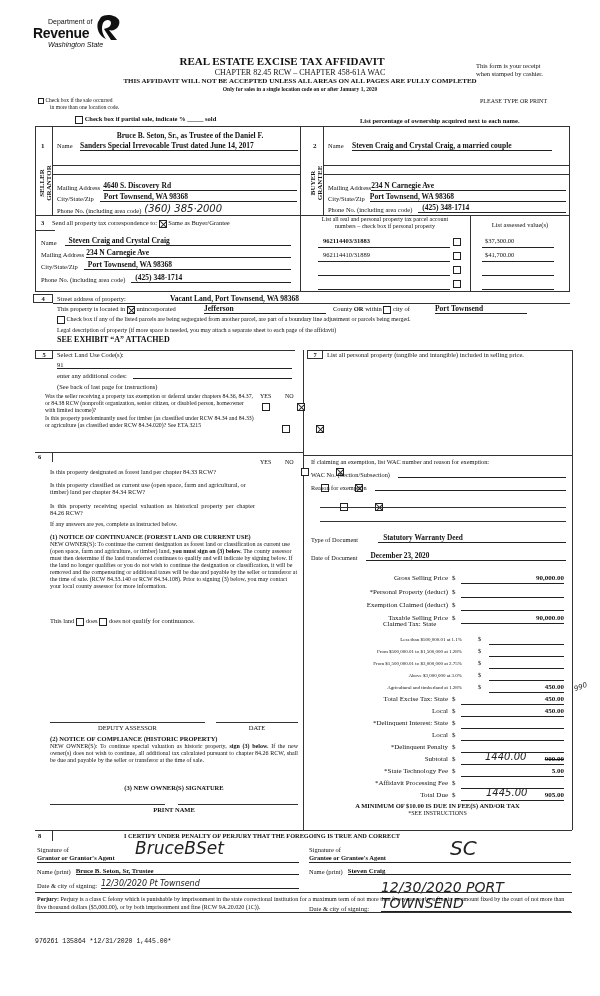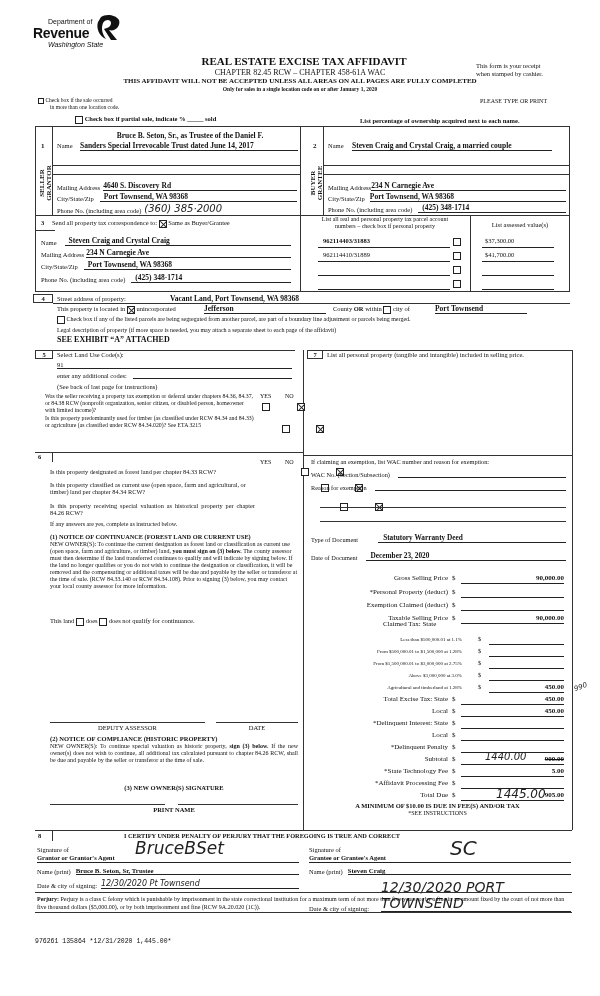--- a/index.html
+++ b/index.html
@@ -31,21 +31,21 @@
 
 <div class="abs" style="left:28px;top:14px;width:110px;height:40px;">
   <div class="abs" style="left:20px;top:4px;font-family:'Liberation Sans',sans-serif;font-size:7px;">Department of</div>
   <div class="abs" style="left:5px;top:11px;font-family:'Liberation Sans',sans-serif;font-size:14px;font-weight:bold;letter-spacing:-0.3px;">Revenue</div>
   <div class="abs" style="left:20px;top:27px;font-family:'Liberation Sans',sans-serif;font-size:7px;font-style:italic;">Washington State</div>
   <svg class="abs" style="left:67px;top:0px;" width="26" height="28" viewBox="0 0 26 28">
     <path d="M6 3 C10 0 20 0 24 6 C26 12 20 18 14 16 L22 26 L16 26 L9 15 C12 14 16 13 16 9 C16 5 10 5 8 9 C6 14 7 20 11 25 C4 22 1 14 3 8 Z" fill="#111"></path>
   </svg>
 </div>
 
-<div class="abs center bold" style="left:154px;width:300px;top:55px;font-size:11px;">REAL ESTATE EXCISE TAX AFFIDAVIT</div>
+<div class="abs center bold" style="left:132px;width:300px;top:55px;font-size:11px;">REAL ESTATE EXCISE TAX AFFIDAVIT</div>
 <div class="abs center" style="left:150px;width:300px;top:68px;font-size:8px;">CHAPTER 82.45 RCW – CHAPTER 458-61A WAC</div>
 <div class="abs center bold" style="left:40px;width:520px;top:77px;font-size:7px;">THIS AFFIDAVIT WILL NOT BE ACCEPTED UNLESS ALL AREAS ON ALL PAGES ARE FULLY COMPLETED</div>
 <div class="abs center bold" style="left:150px;width:300px;top:86px;font-size:5.5px;">Only for sales in a single location code on or after January 1, 2020</div>
 <div class="abs" style="left:476px;top:62px;font-size:6.5px;line-height:8px;">
   <div>This form is your receipt</div>
   <div>when stamped by cashier.</div>
 </div>
 <div class="abs" style="left:480px;top:98px;font-size:6px;">PLEASE TYPE OR PRINT</div>
 
 <div class="abs" style="left:38px;top:97px;font-size:5.5px;line-height:7px;">
@@ -383,21 +383,21 @@
     <div class="abs" style="left:305px;top:779px;width:265px;height:11px;font-size:7px;">
         <span class="abs right" style="right:122px;">*Affidavit Processing Fee</span>
         <span class="abs" style="left:147px;">$</span>
         <span class="abs uline right fill" style="left:156px;width:103px;height:10px;font-size:7px;"></span>
 
       </div>
     <div class="abs" style="left:305px;top:791px;width:265px;height:11px;font-size:7px;">
         <span class="abs right" style="right:122px;">Total Due</span>
         <span class="abs" style="left:147px;">$</span>
         <span class="abs uline right fill" style="left:156px;width:103px;height:10px;font-size:7px;">905.00</span>
-        <span class="abs hand" style="left:191px;top:-4px;font-size:12px;">1445.00</span>
+        <span class="abs hand" style="left:181px;top:-4px;font-size:10px;">1445.00</span>
       </div>
   </div>
 
 <div class="abs" style="left:383px;top:620px;font-size:7px;">Claimed Tax:  State</div>
 
 <div class="abs hand" style="left:574px;top:683px;font-size:7px;transform:rotate(-20deg);">990</div>
 
 <div class="abs bold center" style="left:305px;width:265px;top:802px;font-size:6.5px;">A MINIMUM OF $10.00 IS DUE IN FEE(S) AND/OR TAX</div>
 <div class="abs center" style="left:305px;width:265px;top:810px;font-size:6px;">*SEE INSTRUCTIONS</div>
 

